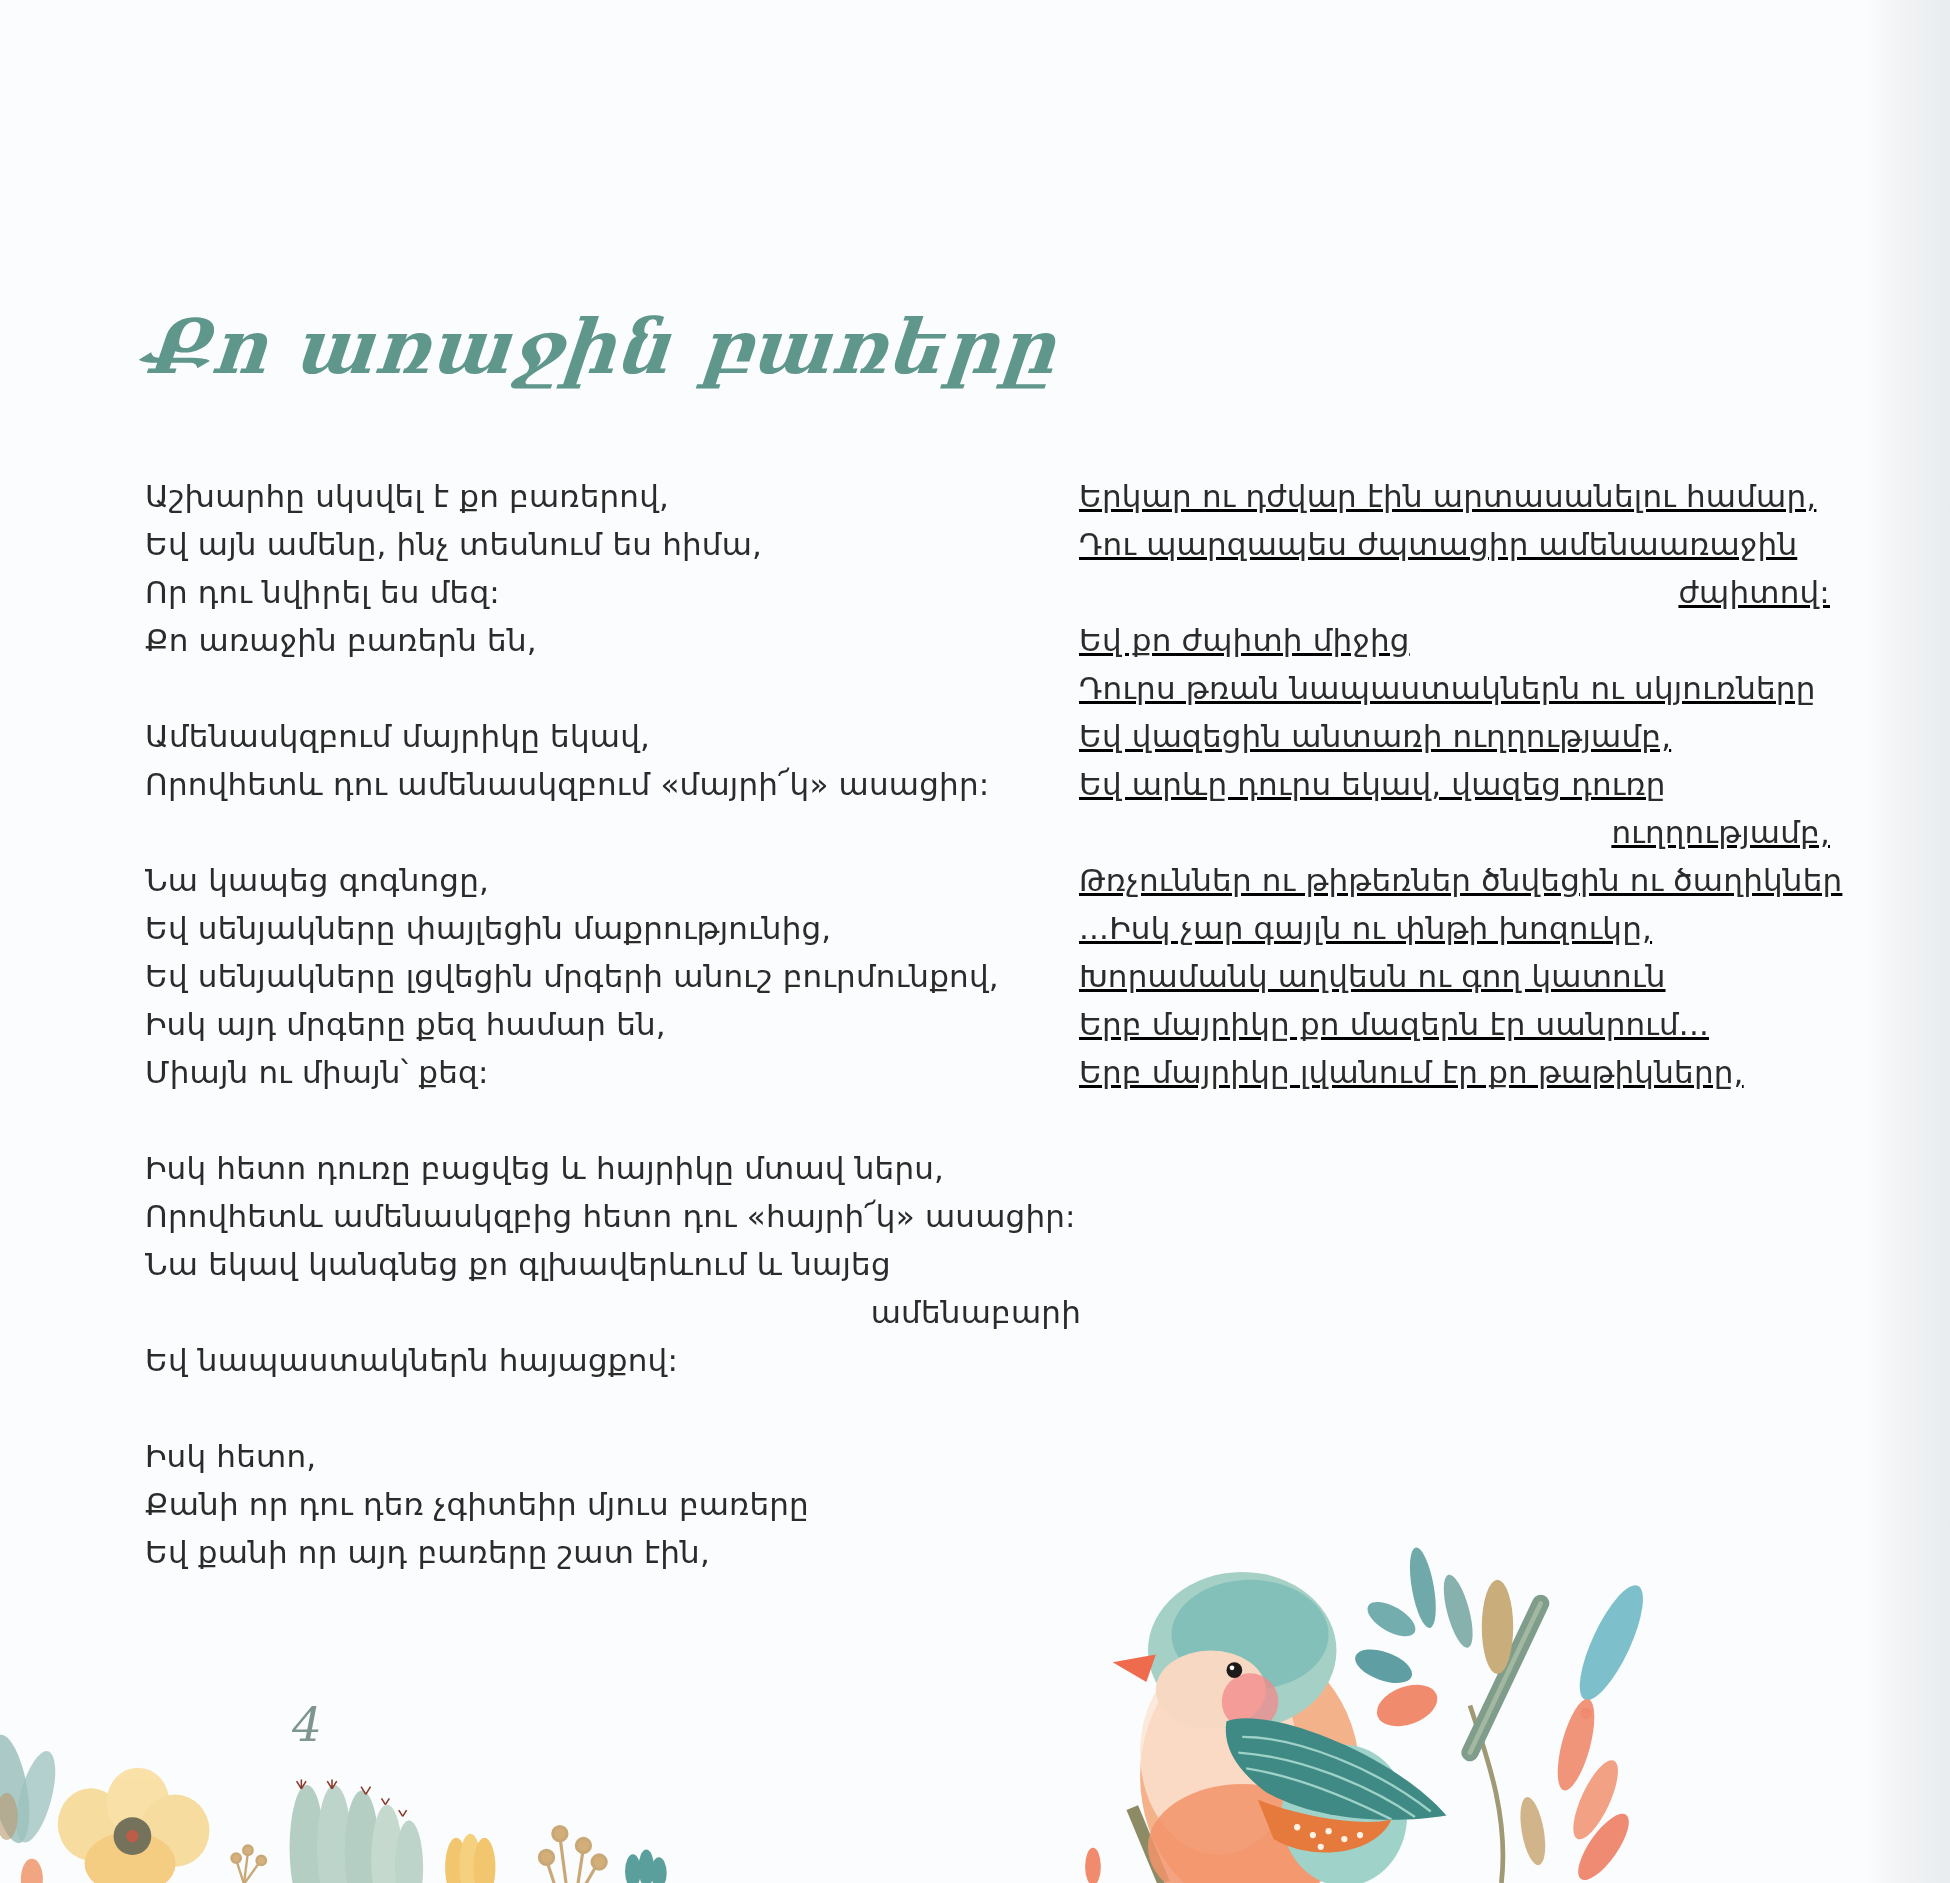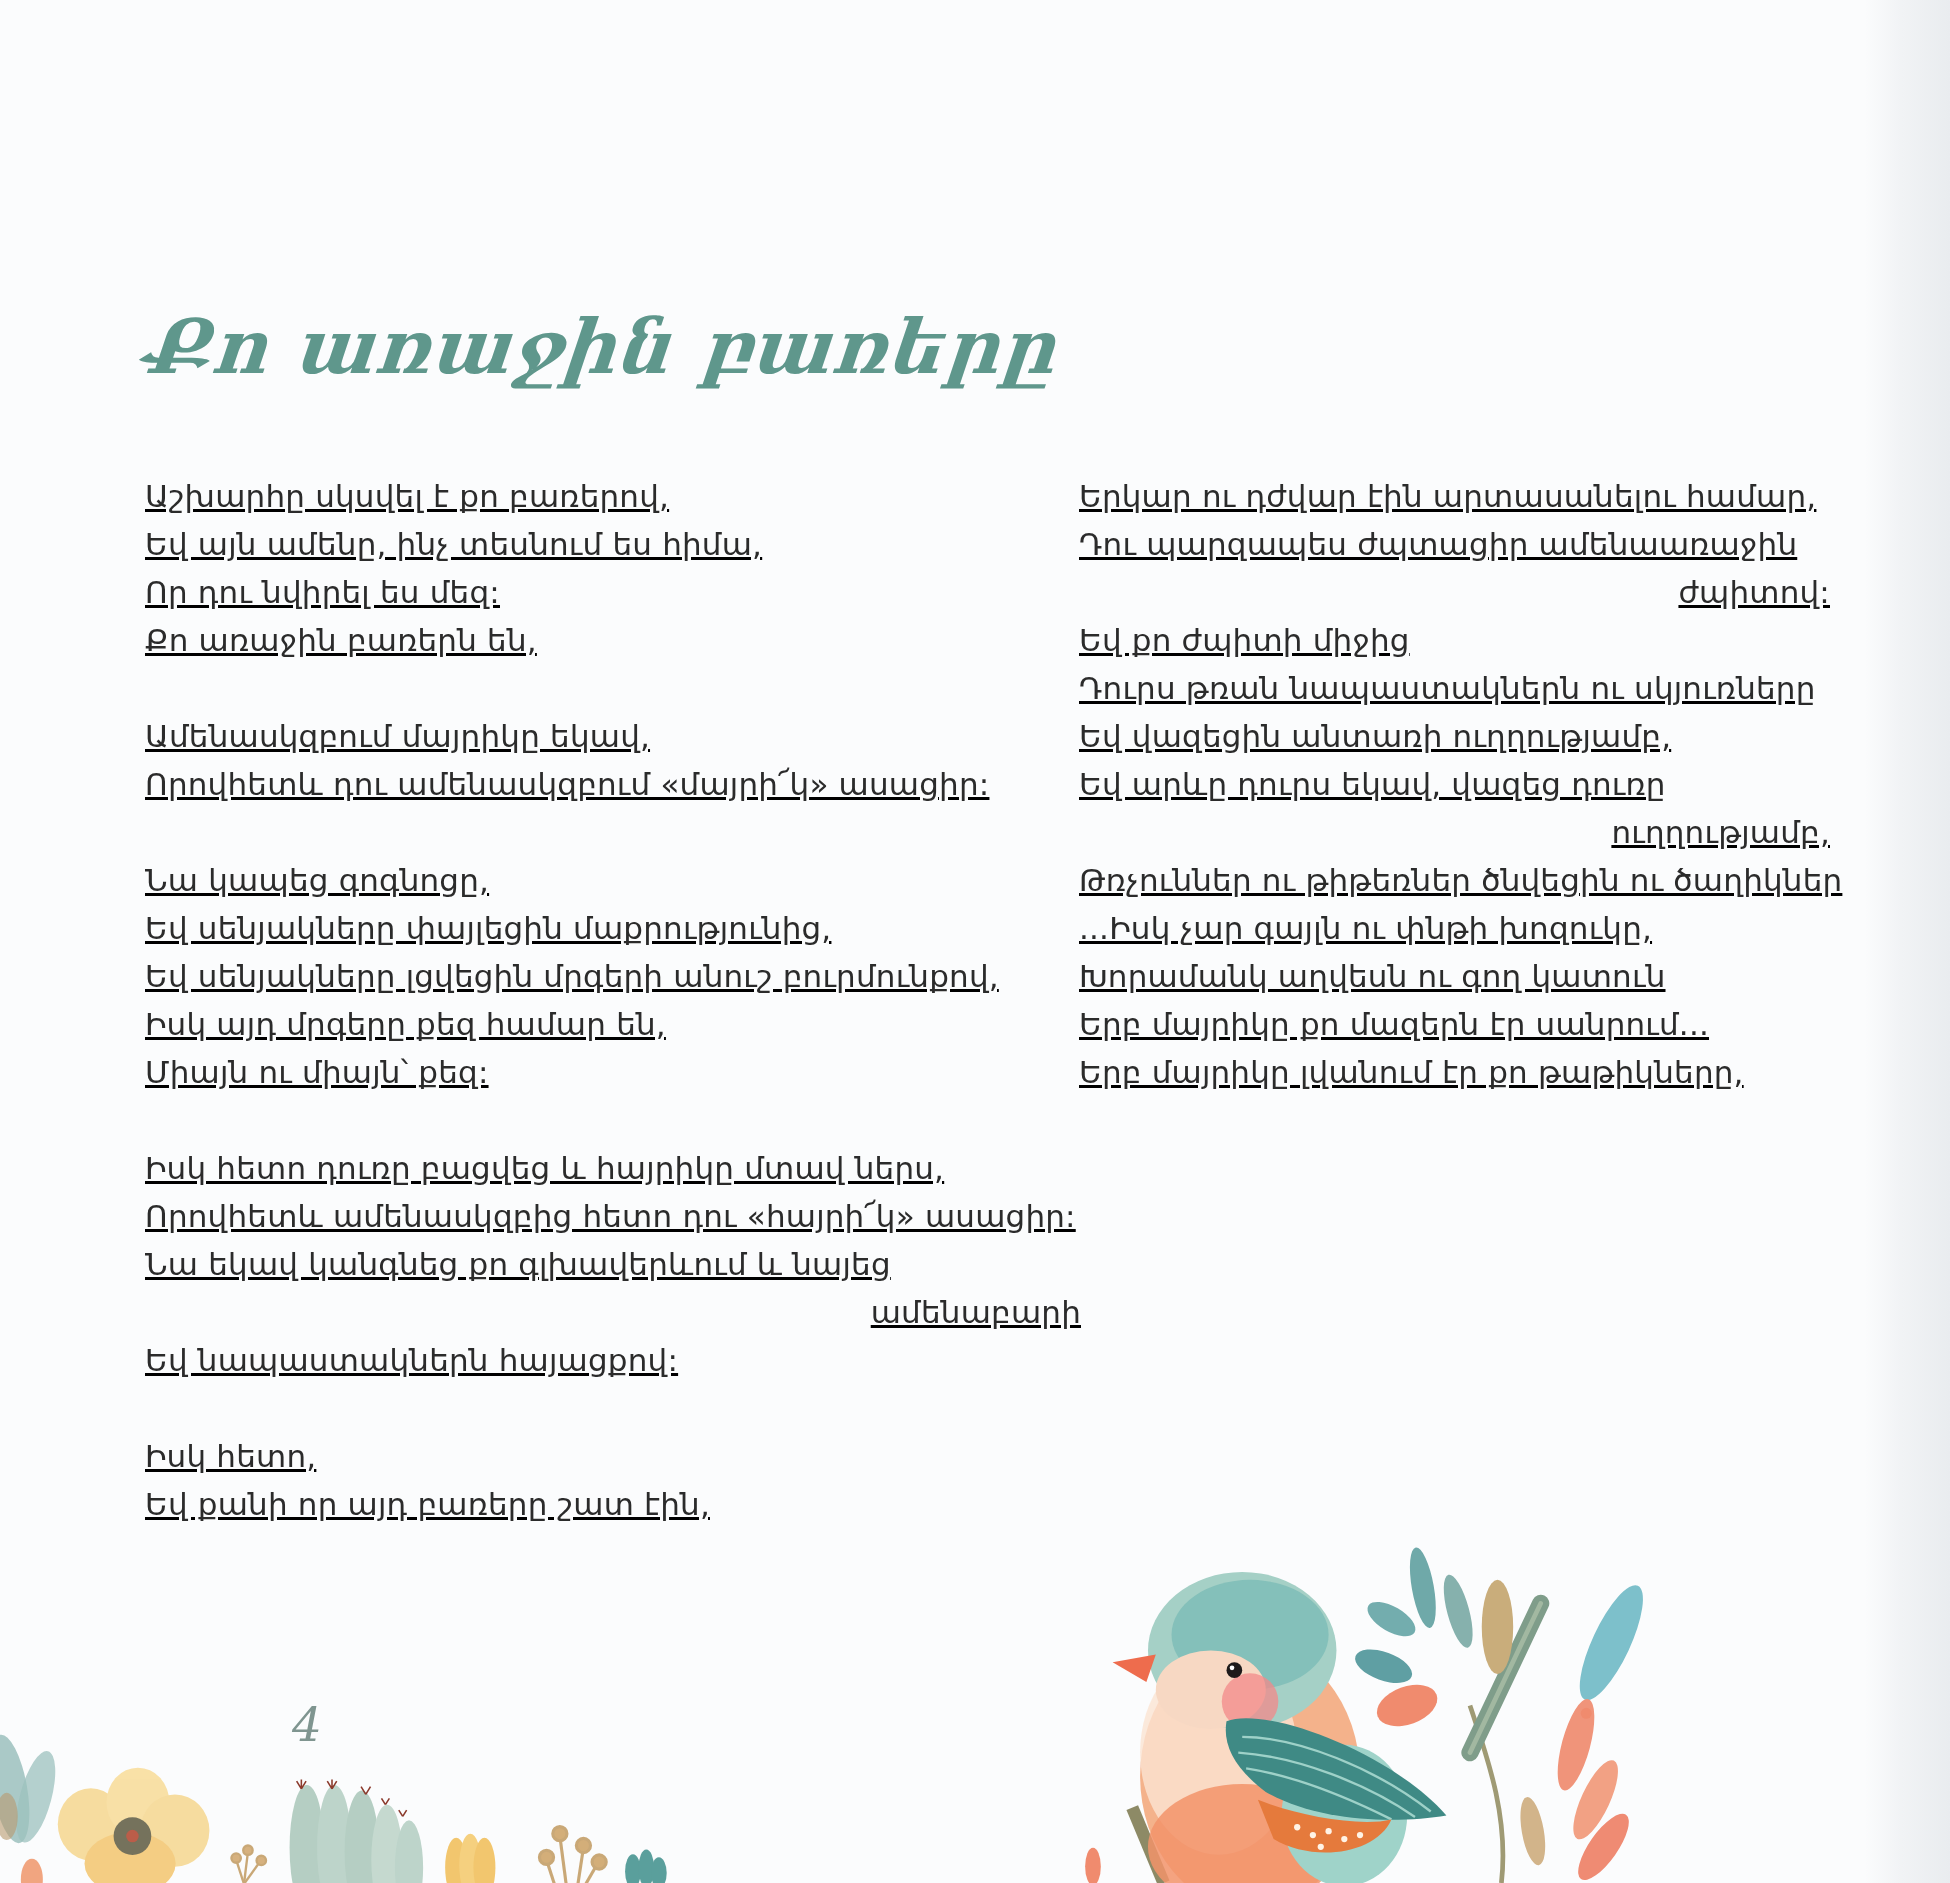--- a/index.html
+++ b/index.html
@@ -13,21 +13,21 @@
     background:linear-gradient(to right, #fbfcfd 0%, #fbfcfd 95.6%, #f1f3f5 97.5%, #e9ecef 100%);
   }
   .title {
     position:absolute; left:149px; top:303px;
     font-family:"DejaVu Serif", serif; font-style:italic;
     font-size:75px; color:#5f978c; letter-spacing:0.8px;
     transform:skewX(-8deg);
     font-weight:bold;
   }
   .col { position:absolute; top:472px; }
-  .col.left { left:145px; width:936px;text-decoration:underline; }
+  .col.left { left:145px; width:936px; }
   .col.right { left:1079px; width:751px;text-decoration:underline; }
   .line {
     font-size:31px; line-height:48px; height:48px;
     color:#2b2b2b; white-space:nowrap; letter-spacing:0.2px;
   }
   .line.indent { text-align:right; }
   .line.blank { }
   .page-number {
     position:absolute; left:292px; top:1697px;
     font-family:"DejaVu Serif", serif; font-style:italic;
@@ -57,20 +57,21 @@
   <div class="line">Իսկ այդ մրգերը քեզ համար են,</div>
   <div class="line">Միայն ու միայն՝ քեզ:</div>
   <div class="line blank"></div>
   <div class="line">Իսկ հետո դուռը բացվեց և հայրիկը մտավ ներս,</div>
   <div class="line">Որովհետև ամենասկզբից հետո դու «հայրի՜կ» ասացիր:</div>
   <div class="line">Նա եկավ կանգնեց քո գլխավերևում և նայեց</div>
   <div class="line indent">ամենաբարի</div>
   <div class="line">Եվ նապաստակներն հայացքով:</div>
   <div class="line blank"></div>
   <div class="line">Իսկ հետո,</div>
+  <div class="line">Քանի որ դու դեռ չգիտեիր մյուս բառերը</div>
   <div class="line">Եվ քանի որ այդ բառերը շատ էին,</div>
 </div>
 
 <div class="col right">
   <div class="line">Երկար ու դժվար էին արտասանելու համար,</div>
   <div class="line">Դու պարզապես ժպտացիր ամենաառաջին</div>
   <div class="line indent">ժպիտով:</div>
   <div class="line">Եվ քո ժպիտի միջից</div>
   <div class="line">Դուրս թռան նապաստակներն ու սկյուռները</div>
   <div class="line">Եվ վազեցին անտառի ուղղությամբ,</div>

